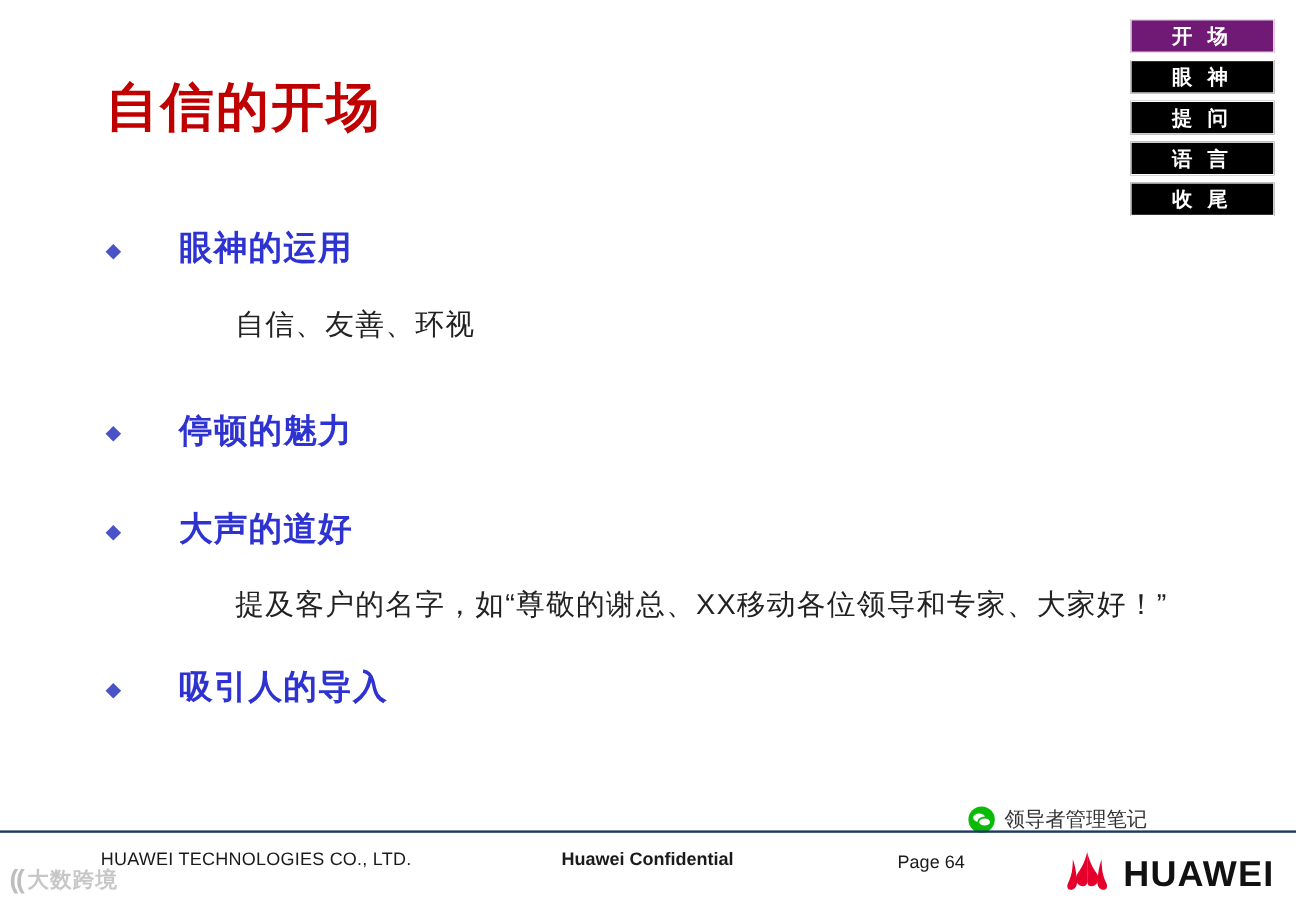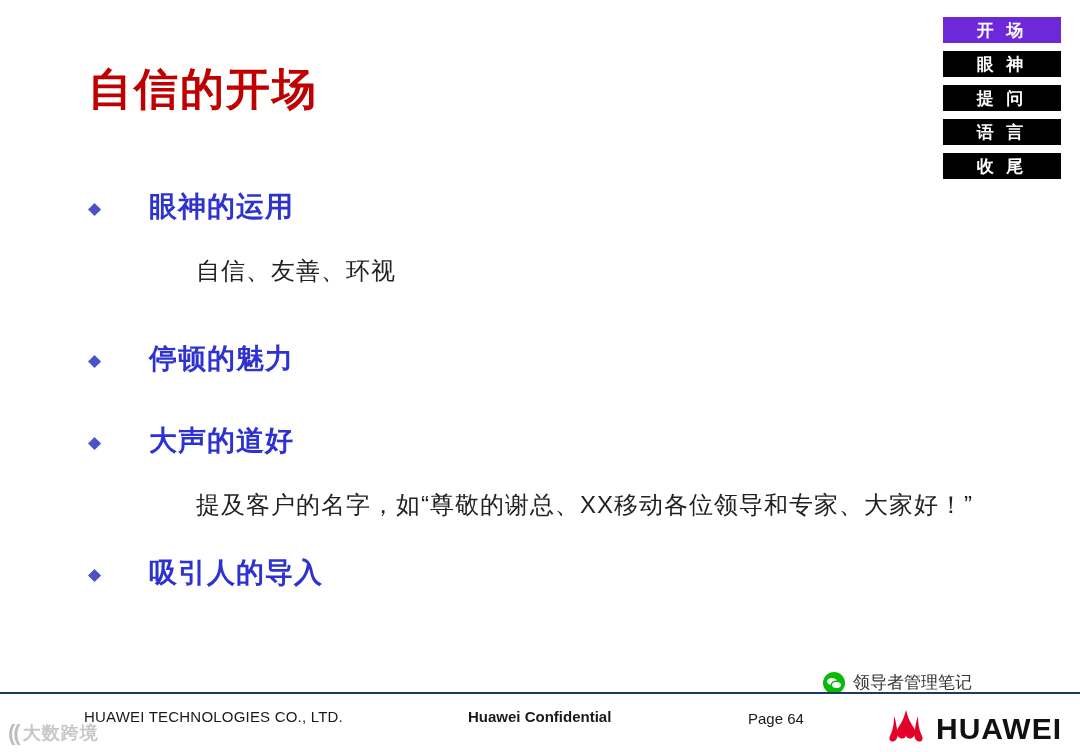--- a/index.html
+++ b/index.html
@@ -47,21 +47,21 @@
     text-align: center;
     font-size: 17px;
     font-weight: bold;
     color: #ffffff;
     letter-spacing: 4px;
     background: #000000;
     border: 1px solid #ffffff;
     box-sizing: border-box;
   }
   .chip.active {
-    background: #6d28d9;
+    background: #701a75;
   }
 
   
   .bullets {
     position: absolute;
     left: 88px;
     top: 190px;
     width: 900px;
   }
   .bullet-row {
@@ -155,21 +155,21 @@
   .huawei-wordmark {
     font-size: 30px;
     font-weight: bold;
     color: #111111;
     letter-spacing: 1px;
   }
 
   
   .wechat-badge {
     position: absolute;
-    right: 108px;
+    right: 124px;
     bottom: 58px;
     display: flex;
     align-items: center;
     gap: 8px;
     font-size: 17px;
     color: #333333;
   }
   .wechat-icon {
     width: 22px;
     height: 22px;

